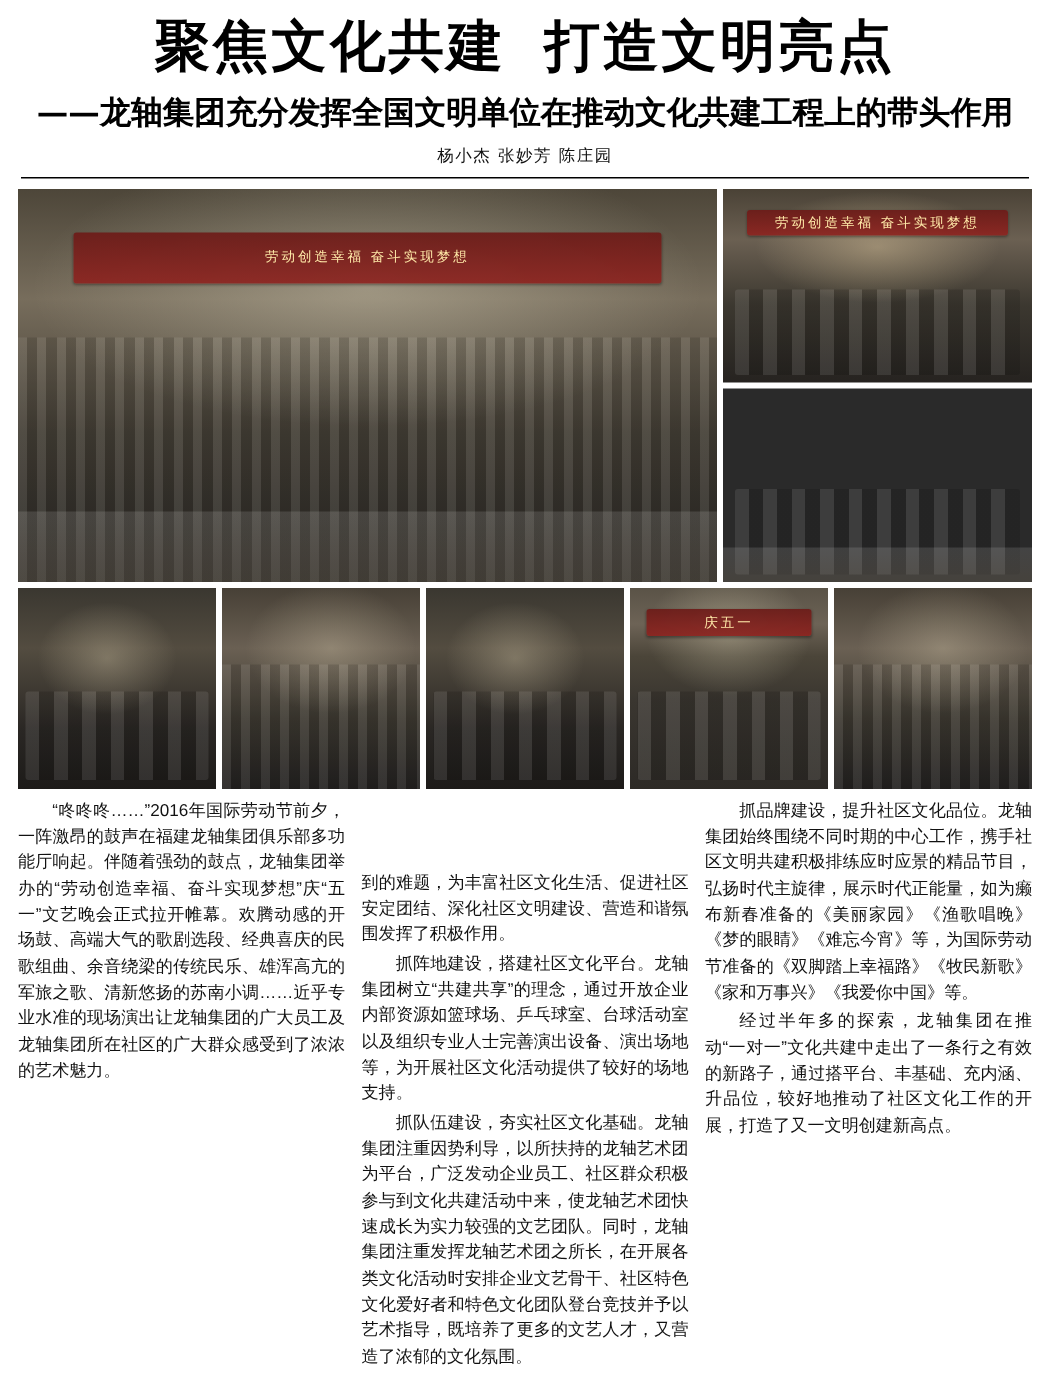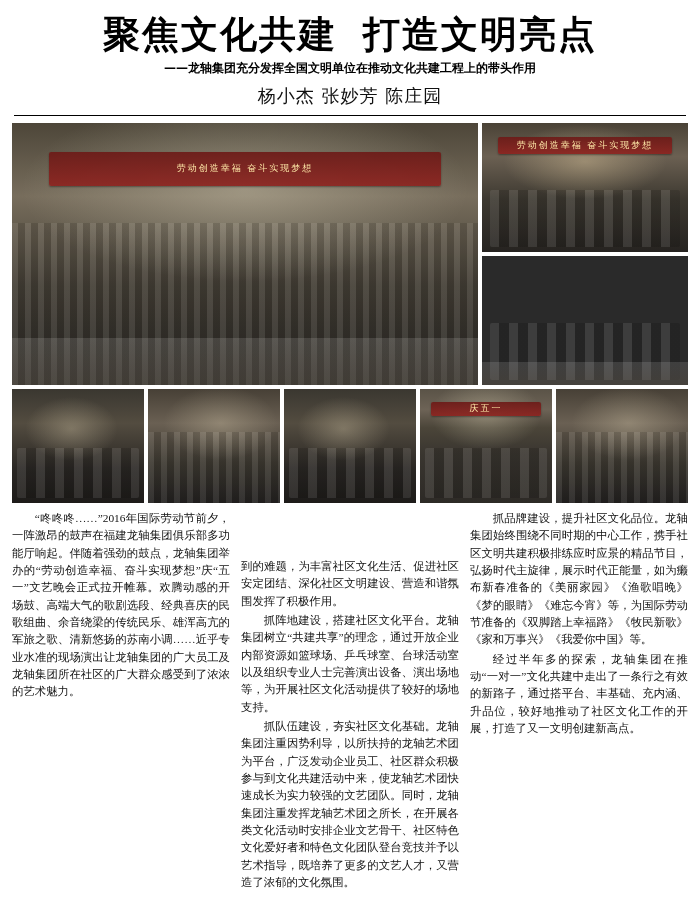--- a/index.html
+++ b/index.html
@@ -15,42 +15,42 @@
     position:relative;
     padding:0;
     box-sizing:border-box;
   }
   
   .masthead{
     padding:8px 14px 0 14px;
     text-align:center;
   }
   .headline{
-    font-family:Liberation Sans, sans-serif;
+    font-family:Liberation Mono, monospace;
     font-weight:bold;
     font-size:37px;
     letter-spacing:2px;
     line-height:1.12;
     margin:6px 0 6px 0;
     color:#000;
     white-space:nowrap;
   }
   .headline .gap{display:inline-block;width:26px;}
   .subhead{
     font-family:"DejaVu Serif", serif;
     font-weight:bold;
-    font-size:12px;
+    font-size:21px;
     letter-spacing:0px;
     line-height:1.3;
     margin:2px 0 7px 0;
     color:#000;
     white-space:nowrap;
   }
   .byline{
-    font-size:18px;
+    font-size:11px;
     letter-spacing:1px;
     color:#111;
     margin:0 0 7px 0;
     font-family:"DejaVu Sans", sans-serif;
   }
   .rule{
     border:0;
     border-top:1.5px solid #000;
     margin:0 14px 7px 14px;
   }
@@ -77,21 +77,21 @@
     gap:4px;
   }
   .row1 .side .ph{height:129px;position:relative;overflow:hidden;}
   .row2{
     display:flex;
     gap:4px;
     margin-bottom:7px;
   }
   .row2 .ph{
     flex:1;
-    height:114px;
+    height:134px;
     position:relative;
     overflow:hidden;
   }
   .ph{background:#2a2a2a;}
   
   .p-stage{
     background:
       radial-gradient(ellipse 60% 45% at 50% 22%, rgba(255,245,210,.30), rgba(0,0,0,0) 70%),
       linear-gradient(#5a5347 0%, #6d6356 18%, #4b4539 34%, #3a3630 56%, #2d2a26 100%);
   }
@@ -177,21 +177,21 @@
     display:flex;
     gap:11px;
   }
   .col{
     flex:1;
     font-size:11.4px;
     line-height:1.52;
     text-align:justify;
     text-justify:inter-ideograph;
     color:#111;
-    font-family:Liberation Serif, serif;
+    font-family:Liberation Sans, sans-serif;
   }
   .col p{margin:0 0 2px 0;text-indent:2em;}
   .col p.noindent{text-indent:0;margin-top:48px;}
 </style>
 </head>
 <body>
 
 <div class="page">
 
   <div class="masthead">

